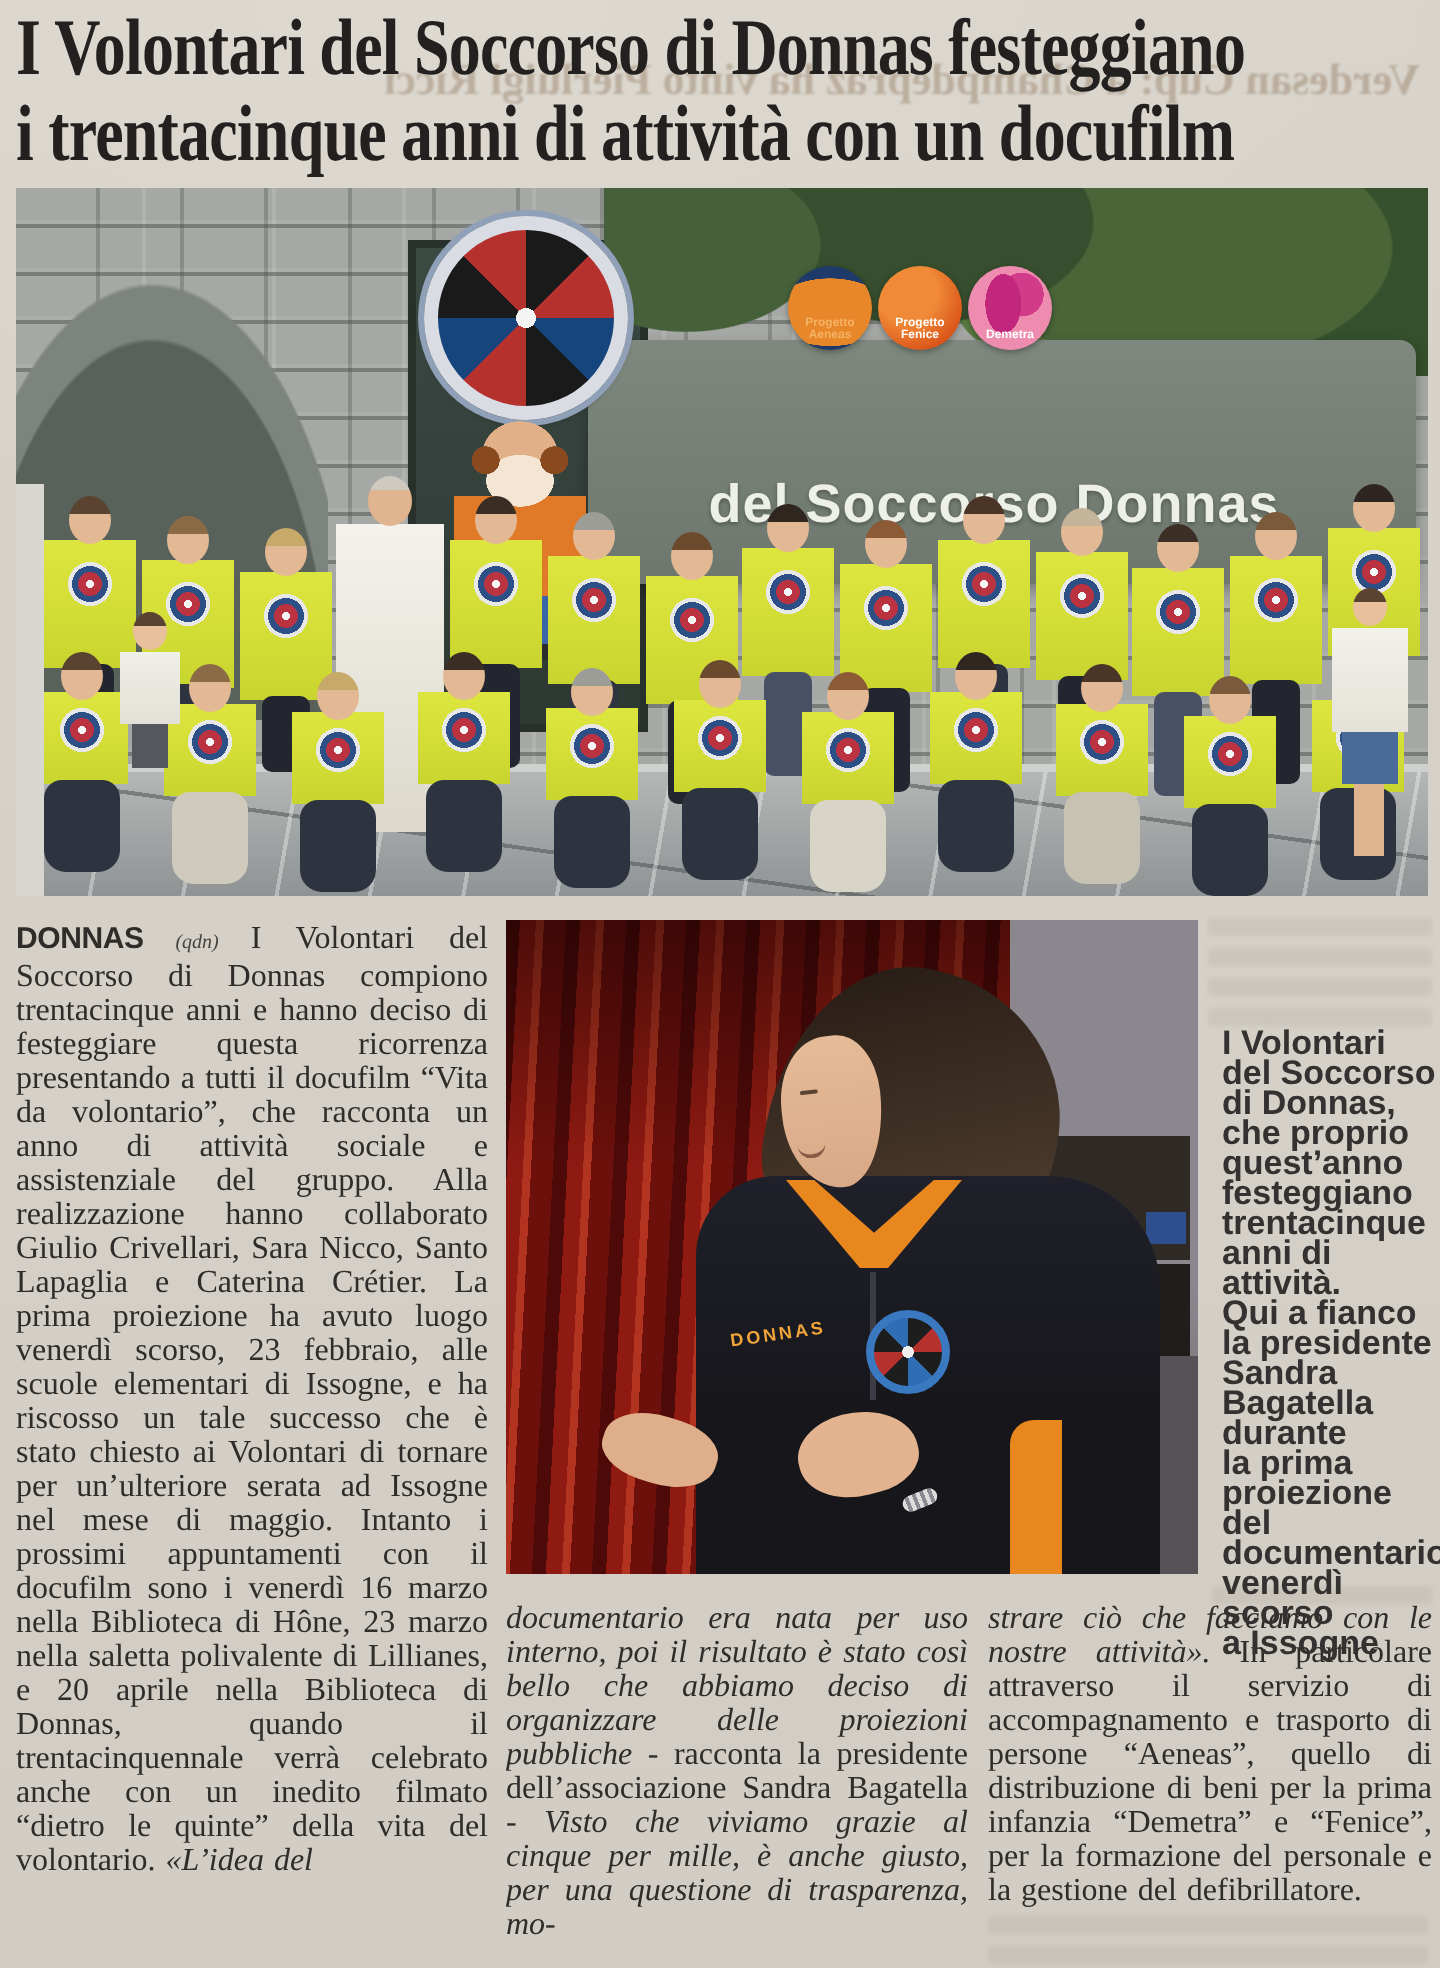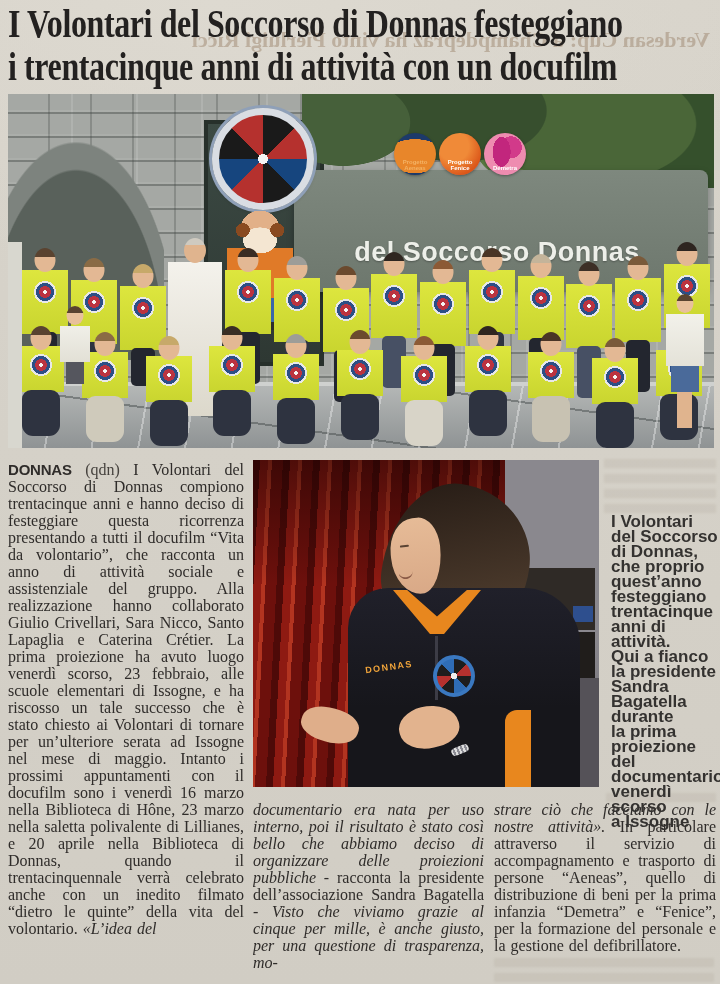--- a/index.html
+++ b/index.html
@@ -142,21 +142,21 @@
       linear-gradient(#b4b7b6, #8f9394);}
   .gp-pillar{position:absolute;left:0;top:148px;width:14px;height:206px;background:#d8d7cf;z-index:6;}
 
   
   .col{position:absolute;text-align:justify;font-size:16px;line-height:17px;overflow:hidden;
     word-spacing:1px;color:#2f2c2a;}
   .col-left{left:8px;top:461px;width:236px;height:523px;}
   .col-mid{left:253px;top:801px;width:231px;height:183px;}
   .col-right{left:494px;top:801px;width:222px;height:183px;}
   .lead{font-family:"Liberation Sans", sans-serif;font-weight:bold;font-size:15px;letter-spacing:-.2px;}
-  .paren{font-size:16px;color:#46423e;}
+  .paren{font-size:10px;color:#46423e;font-style:italic;}
   .col i{font-style:italic;}
 
   
   .portrait{position:absolute;left:253px;top:460px;width:346px;height:327px;overflow:hidden;z-index:2;
     background:linear-gradient(180deg,#8a888e 0 55%, #6a676d 100%);}
   .pt-curtain{position:absolute;left:0;top:0;bottom:0;width:252px;
     background:repeating-linear-gradient(93deg, #4e0a08 0 7px, #8e1a12 7px 15px, #b23420 15px 19px, #6d100c 19px 30px);}
   .pt-curtain::after{content:"";position:absolute;inset:0;
     background:linear-gradient(180deg, rgba(15,0,0,.5), rgba(0,0,0,0) 38%);}
   .pt-box1{position:absolute;left:258px;top:108px;width:84px;height:62px;background:#2f2a26;}

